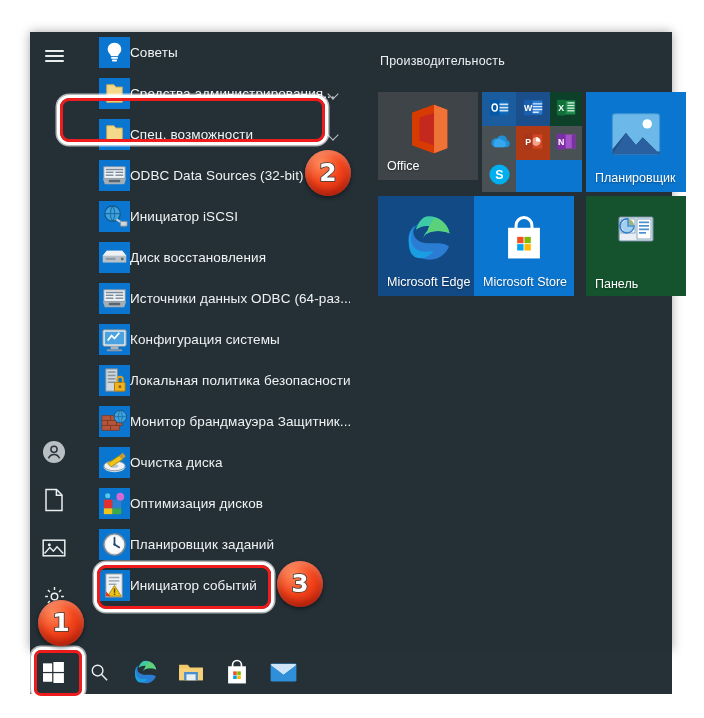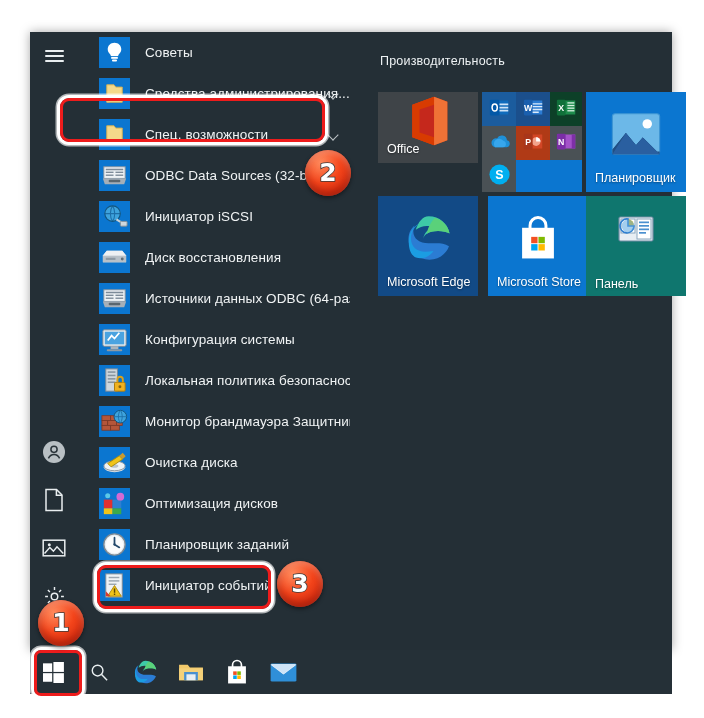--- a/index.html
+++ b/index.html
@@ -42,21 +42,21 @@
   .app-row{
     position:relative;height:41px;display:flex;align-items:center;
     padding-left:21px;box-sizing:border-box;
   }
   .app-ico{
     width:31px;height:31px;flex:0 0 31px;
     display:flex;align-items:center;justify-content:center;
     background:#0b76d0;position:relative;overflow:hidden;
   }
   .app-label{
-    margin-left:15px;color:#f0f3f4;font-size:13.5px;line-height:16px;
+    color:#f0f3f4;font-size:13.5px;line-height:16px;
     white-space:nowrap;overflow:hidden;text-overflow:clip;
     letter-spacing:.1px;
   }
   .chev{
     position:absolute;right:12px;top:50%;margin-top:-4px;
     width:9px;height:9px;opacity:.85;
   }
   .chev:before{
     content:"";position:absolute;left:0;top:0;width:7px;height:7px;
     border-right:1.4px solid #d7dde0;border-bottom:1.4px solid #d7dde0;
@@ -382,21 +382,21 @@
           </svg>
         </div>
         <div class="app-label">Инициатор событий</div>
       </div>
       <div class="app-row"></div>
     </div>
 
   <div id="tiles-pane">
     <div id="tiles-group-title">Производительность</div>
     <div id="tile-grid">
-        <div class="tile" style="left: 0px; top: 0px; width: 100px; height: 71px; background: rgb(63, 68, 72);">
+        <div class="tile" style="left: 0px; top: 0px; width: 100px; height: 88px; background: rgb(63, 68, 72);">
           <div class="tile-ico"><svg width="58" height="58" viewBox="0 0 48 48">
               <path d="M29 4L11 10.5v27L29 44l11-4V8z" fill="#eb3c00"></path>
               <path d="M29 4L11 10.5v27L29 44V4z" fill="#d83b01"></path>
               <path d="M29 10.5L17 14.5v19l12 4z" fill="#c5281c"></path>
               <path d="M29 4l11 4v32l-11 4z" fill="#f07b3f" opacity=".85"></path>
             </svg></div>
           <div class="tile-name">Office</div>
         </div>
         <div class="tile" style="left: 104px; top: 0px; width: 100px; height: 100px; background: rgb(11, 118, 208);">
           <div class="mini" style="left: 0px; top: 0px; width: 34px; height: 34px; background: rgb(27, 92, 158);">
@@ -472,34 +472,34 @@
         </div>
         <div class="tile" style="left: 0px; top: 104px; width: 100px; height: 100px; background: rgb(18, 74, 134);">
           <div class="tile-ico"><svg width="56" height="56" viewBox="0 0 48 48">
               <path d="M42 31c-2.5 6.8-9 11.6-16.7 11.6-10 0-18-7.6-18-17.6 0-5 2-9 5.2-11.7-.7 1.5-1.1 3.2-1.1 5 0 6.5 5.4 10.3 13 10.3 4.6 0 12.3-1.2 17.6 2.4z" fill="#2b7cd3"></path>
               <path d="M7.5 27c0-8 4.8-14.3 11.7-16.4C13.1 13 9.4 18.3 9.4 24.4c0 7 5.1 11.3 12.3 11.3 2.2 0 4.6-.3 7-.6-3.4 5.3-9.7 7.5-15 5.7C9 38.6 7.5 33 7.5 27z" fill="#1b9de2"></path>
               <path d="M24.6 5.4C33.8 5.4 41 11.7 42.4 20c-2-1.1-5.7-2-9.7-2-7.3 0-12.6 2.8-12.6 7 0-4.8 3.7-8.5 9-9.7C24 12.4 18 13.7 13.5 17c2.3-6.6 5.7-11.6 11.1-11.6z" fill="#3ec9a7"></path>
               <path d="M30 6.6c6.6 1.9 11.4 7.1 12.5 13.6-2.2-1.3-6-2.2-10-2.2-4 0-7.3.8-9.4 2.3.6-5.6 4-10.6 6.9-13.7z" fill="#5ad17a"></path>
             </svg></div>
           <div class="tile-name">Microsoft Edge</div>
         </div>
-        <div class="tile" style="left: 110px; top: 104px; width: 100px; height: 100px; background: rgb(11, 118, 208);">
+        <div class="tile" style="left: 96px; top: 104px; width: 100px; height: 100px; background: rgb(11, 118, 208);">
           <div class="tile-ico"><svg width="50" height="50" viewBox="0 0 44 44">
               <path d="M8 13h28v27H8z" fill="#ffffff"></path>
               <path d="M15 15V11a7 7 0 0 1 14 0v4" fill="none" stroke="#ffffff" stroke-width="2.6"></path>
               <g>
                 <rect x="16" y="21" width="5.6" height="5.6" fill="#f25022"></rect>
                 <rect x="22.4" y="21" width="5.6" height="5.6" fill="#7fba00"></rect>
                 <rect x="16" y="27.4" width="5.6" height="5.6" fill="#00a4ef"></rect>
                 <rect x="22.4" y="27.4" width="5.6" height="5.6" fill="#ffb900"></rect>
               </g>
             </svg></div>
           <div class="tile-name">Microsoft Store</div>
         </div>
-        <div class="tile" style="left: 208px; top: 104px; width: 100px; height: 100px; background: #0f766e;">
+        <div class="tile" style="left: 208px; top: 104px; width: 100px; height: 100px; background: #14532d;">
           <div class="tile-ico" style="top: 36%;"><svg width="40" height="40" viewBox="0 0 40 40">
               <rect x="3" y="7" width="34" height="24" rx="1.5" fill="#e8eef3" stroke="#6e8ba3" stroke-width="1.2"></rect>
               <rect x="5" y="9" width="14" height="14" fill="#fff" stroke="#8aa6bd"></rect>
               <path d="M12 9v7l6 0a6.9 6.9 0 0 0-6-7z" fill="#f0c419"></path>
               <path d="M12 16l6 0a7 7 0 1 1-6-7z" fill="none" stroke="#2f7fd0" stroke-width="1.6"></path>
               <circle cx="12" cy="16" r="6.4" fill="#5aa5e0" opacity=".55"></circle>
               <rect x="21" y="9" width="14" height="20" fill="#fff" stroke="#8aa6bd"></rect>
               <g fill="#4a90cf">
                 <rect x="23" y="11.5" width="10" height="1.7"></rect>
                 <rect x="23" y="15" width="10" height="1.7"></rect>

